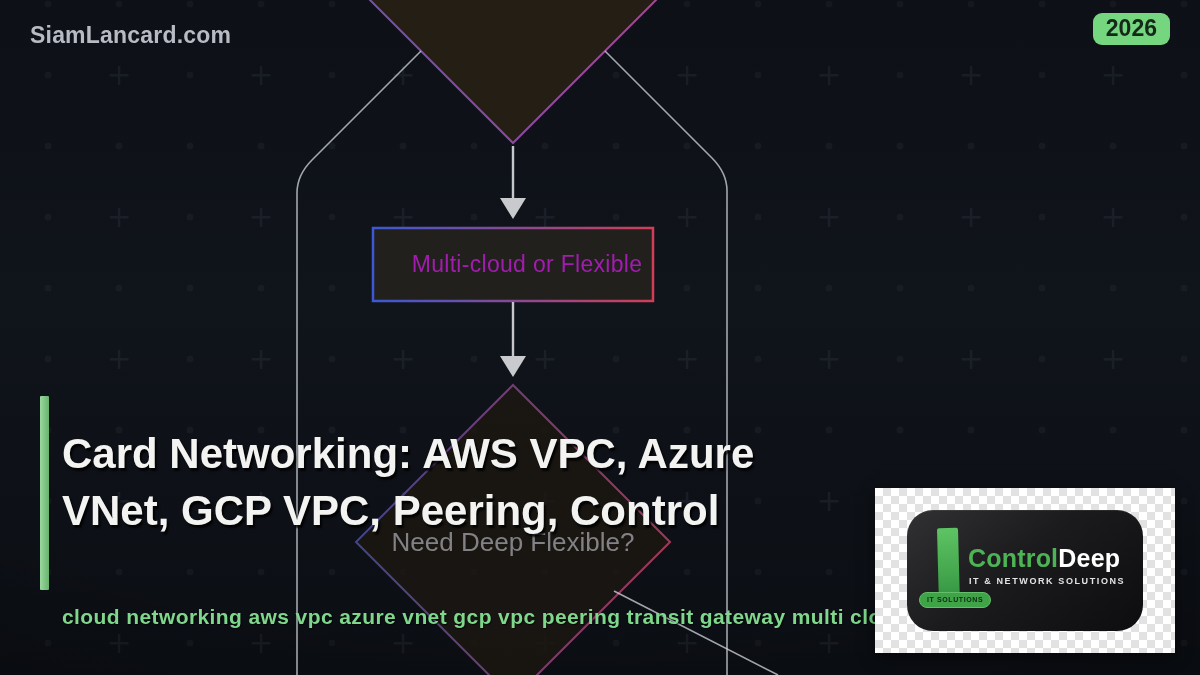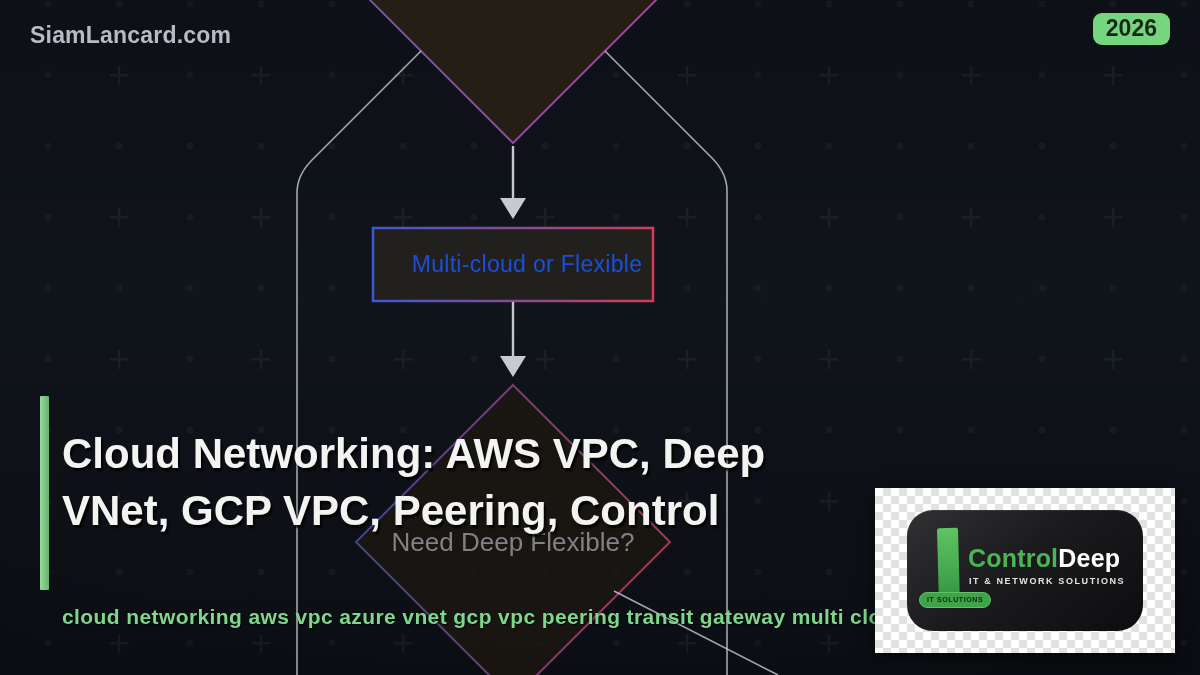--- a/index.html
+++ b/index.html
@@ -26,21 +26,21 @@
   .arrowhead { fill:#c9cacd; }
 
   
   .brand { position:absolute; left:30px; top:22px; z-index:4;
     font-size:23px; font-weight:700; color:#b7bcc4; letter-spacing:0.2px; }
   .badge { position:absolute; right:30px; top:13px; z-index:4;
     background:#76d680; color:#15281a; font-weight:700; font-size:23px;
     padding:2px 13px 3px; border-radius:9px; }
   .box-label { position:absolute; left:373px; top:228px; width:280px; height:73px; z-index:2;
     display:flex; align-items:center; justify-content:center;
-    font-size:23px; font-weight:500; color:#1d4ed8; letter-spacing:0.3px;padding-left:28px; }
+    font-size:23px; font-weight:500; color:#a21caf; letter-spacing:0.3px;padding-left:28px; }
   .decision-label { position:absolute; left:333px; top:527px; width:360px; z-index:2;
     text-align:center; font-size:26px; font-weight:500; color:#828286; }
 
   
   .title-wrap { position:absolute; left:62px; top:425px; z-index:5; width:820px; }
   .accent-bar { position:absolute; left:40px; top:396px; width:9px; height:194px; z-index:5;
     background:linear-gradient(90deg,#9bd89f,#67b36e); border-radius:1px; }
   .title-line { font-size:42px; font-weight:700; color:#f3f3f2; line-height:57px;
     text-shadow:2px 3px 2px rgba(0,0,0,0.85); white-space:nowrap; }
   .keywords { position:absolute; left:62px; top:605px; z-index:3; white-space:nowrap;
@@ -284,21 +284,21 @@
   </svg>
 
   <div class="brand">SiamLancard.com</div>
   <div class="badge">2026</div>
 
   <div class="box-label">Multi-cloud or Flexible</div>
   <div class="decision-label">Need Deep Flexible?</div>
 
   <div class="accent-bar"></div>
   <div class="title-wrap">
-    <div class="title-line">Cloud Networking: AWS VPC, Deep</div>
+    <div class="title-line">Card Networking: AWS VPC, Azure</div>
     <div class="title-line">VNet, GCP VPC, Peering, Control</div>
   </div>
 
   <div class="keywords">cloud networking aws vpc azure vnet gcp vpc peering transit gateway multi cloud</div>
 
   <div class="logo-card">
     <div class="logo-inner"></div>
     <div class="logo-bar"></div>
     <div class="logo-pill">IT SOLUTIONS</div>
     <div class="logo-name">

